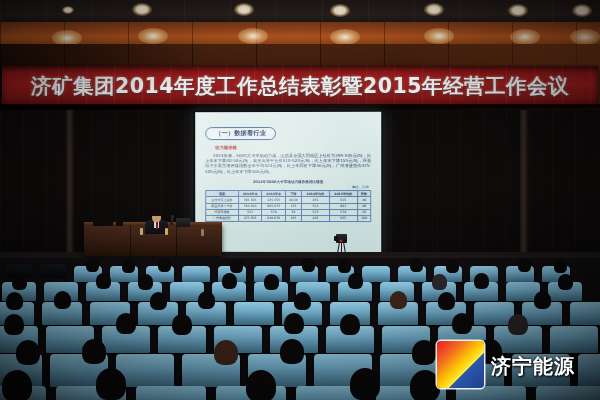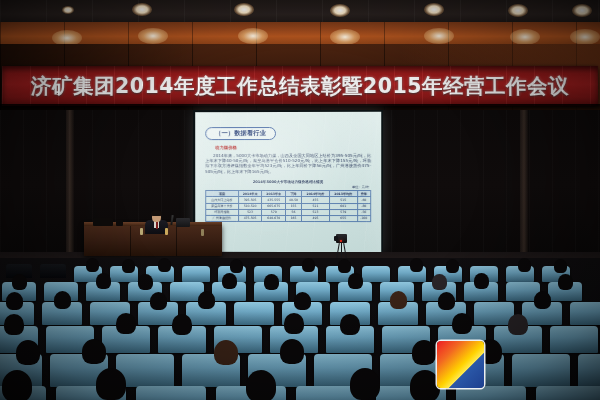--- a/index.html
+++ b/index.html
@@ -525,16 +525,17 @@
     <div class="head" style="left:410px;top:112px;width:30px;height:32px;"></div>
   </div>
 
   <div class="vignette"></div>
 
   <div class="logo-wrap">
     <div class="logo-mark">
       <div class="logo-swoosh"></div>
     </div>
     <div class="logo-text">
+      <span class="logo-cn">济宁能源</span>
     </div>
   </div>
 
 </div>
 
 </body></html>

